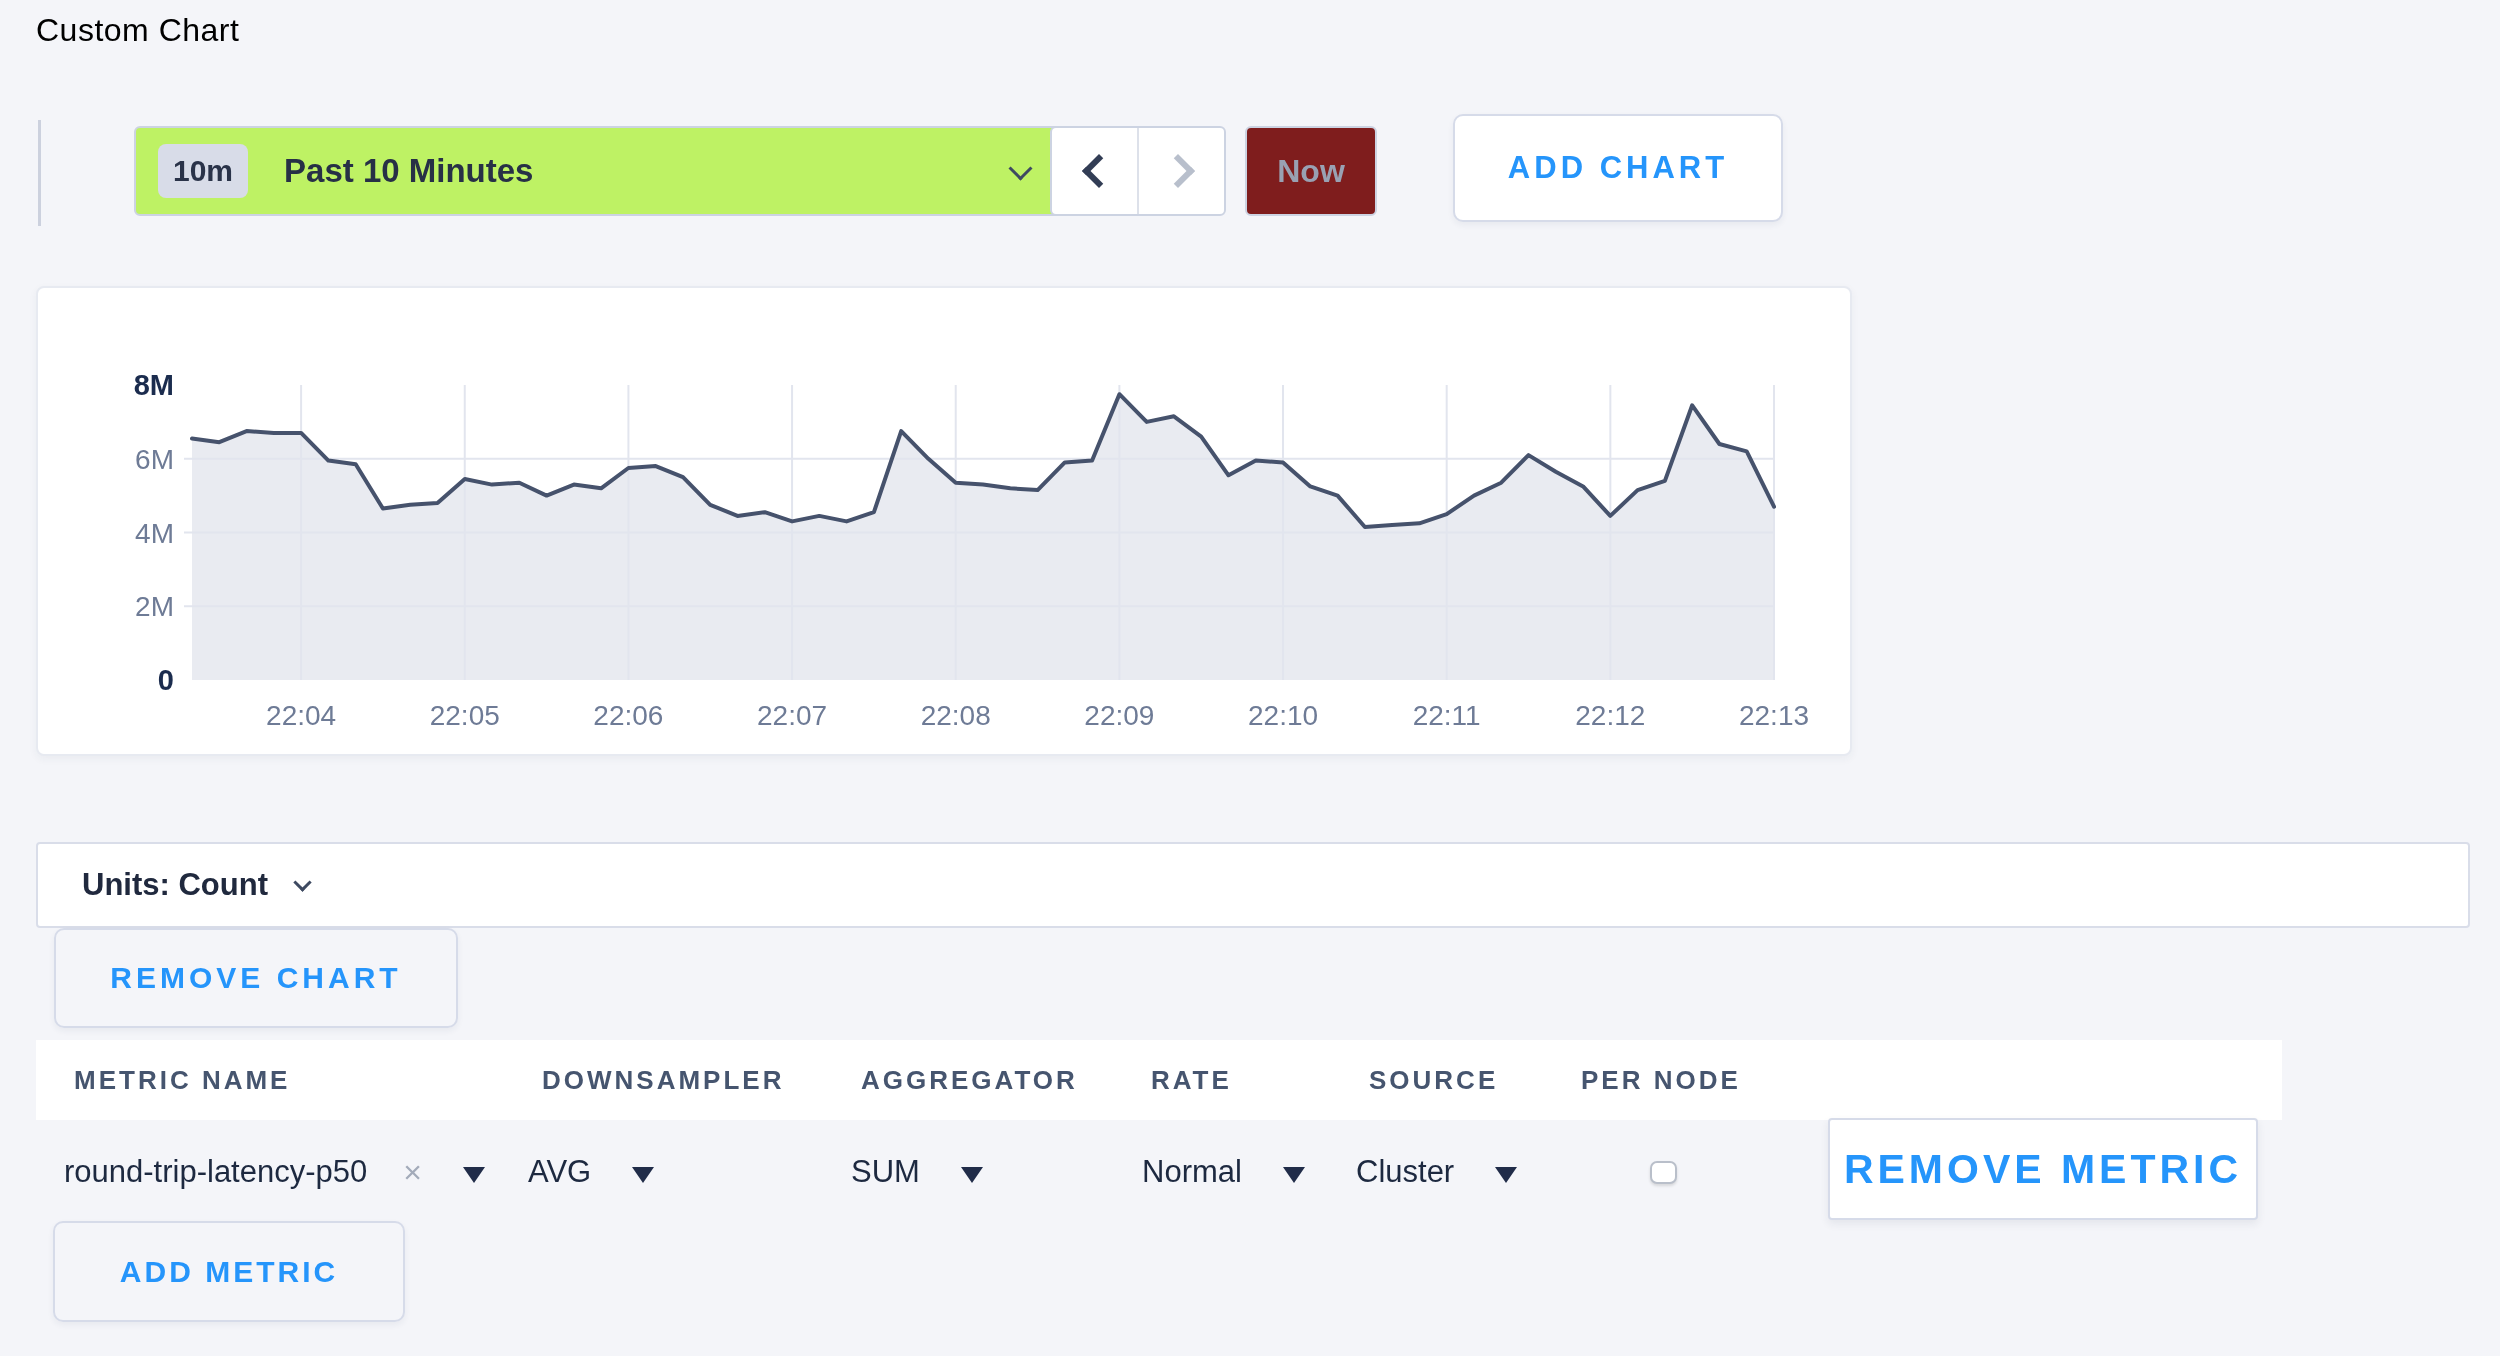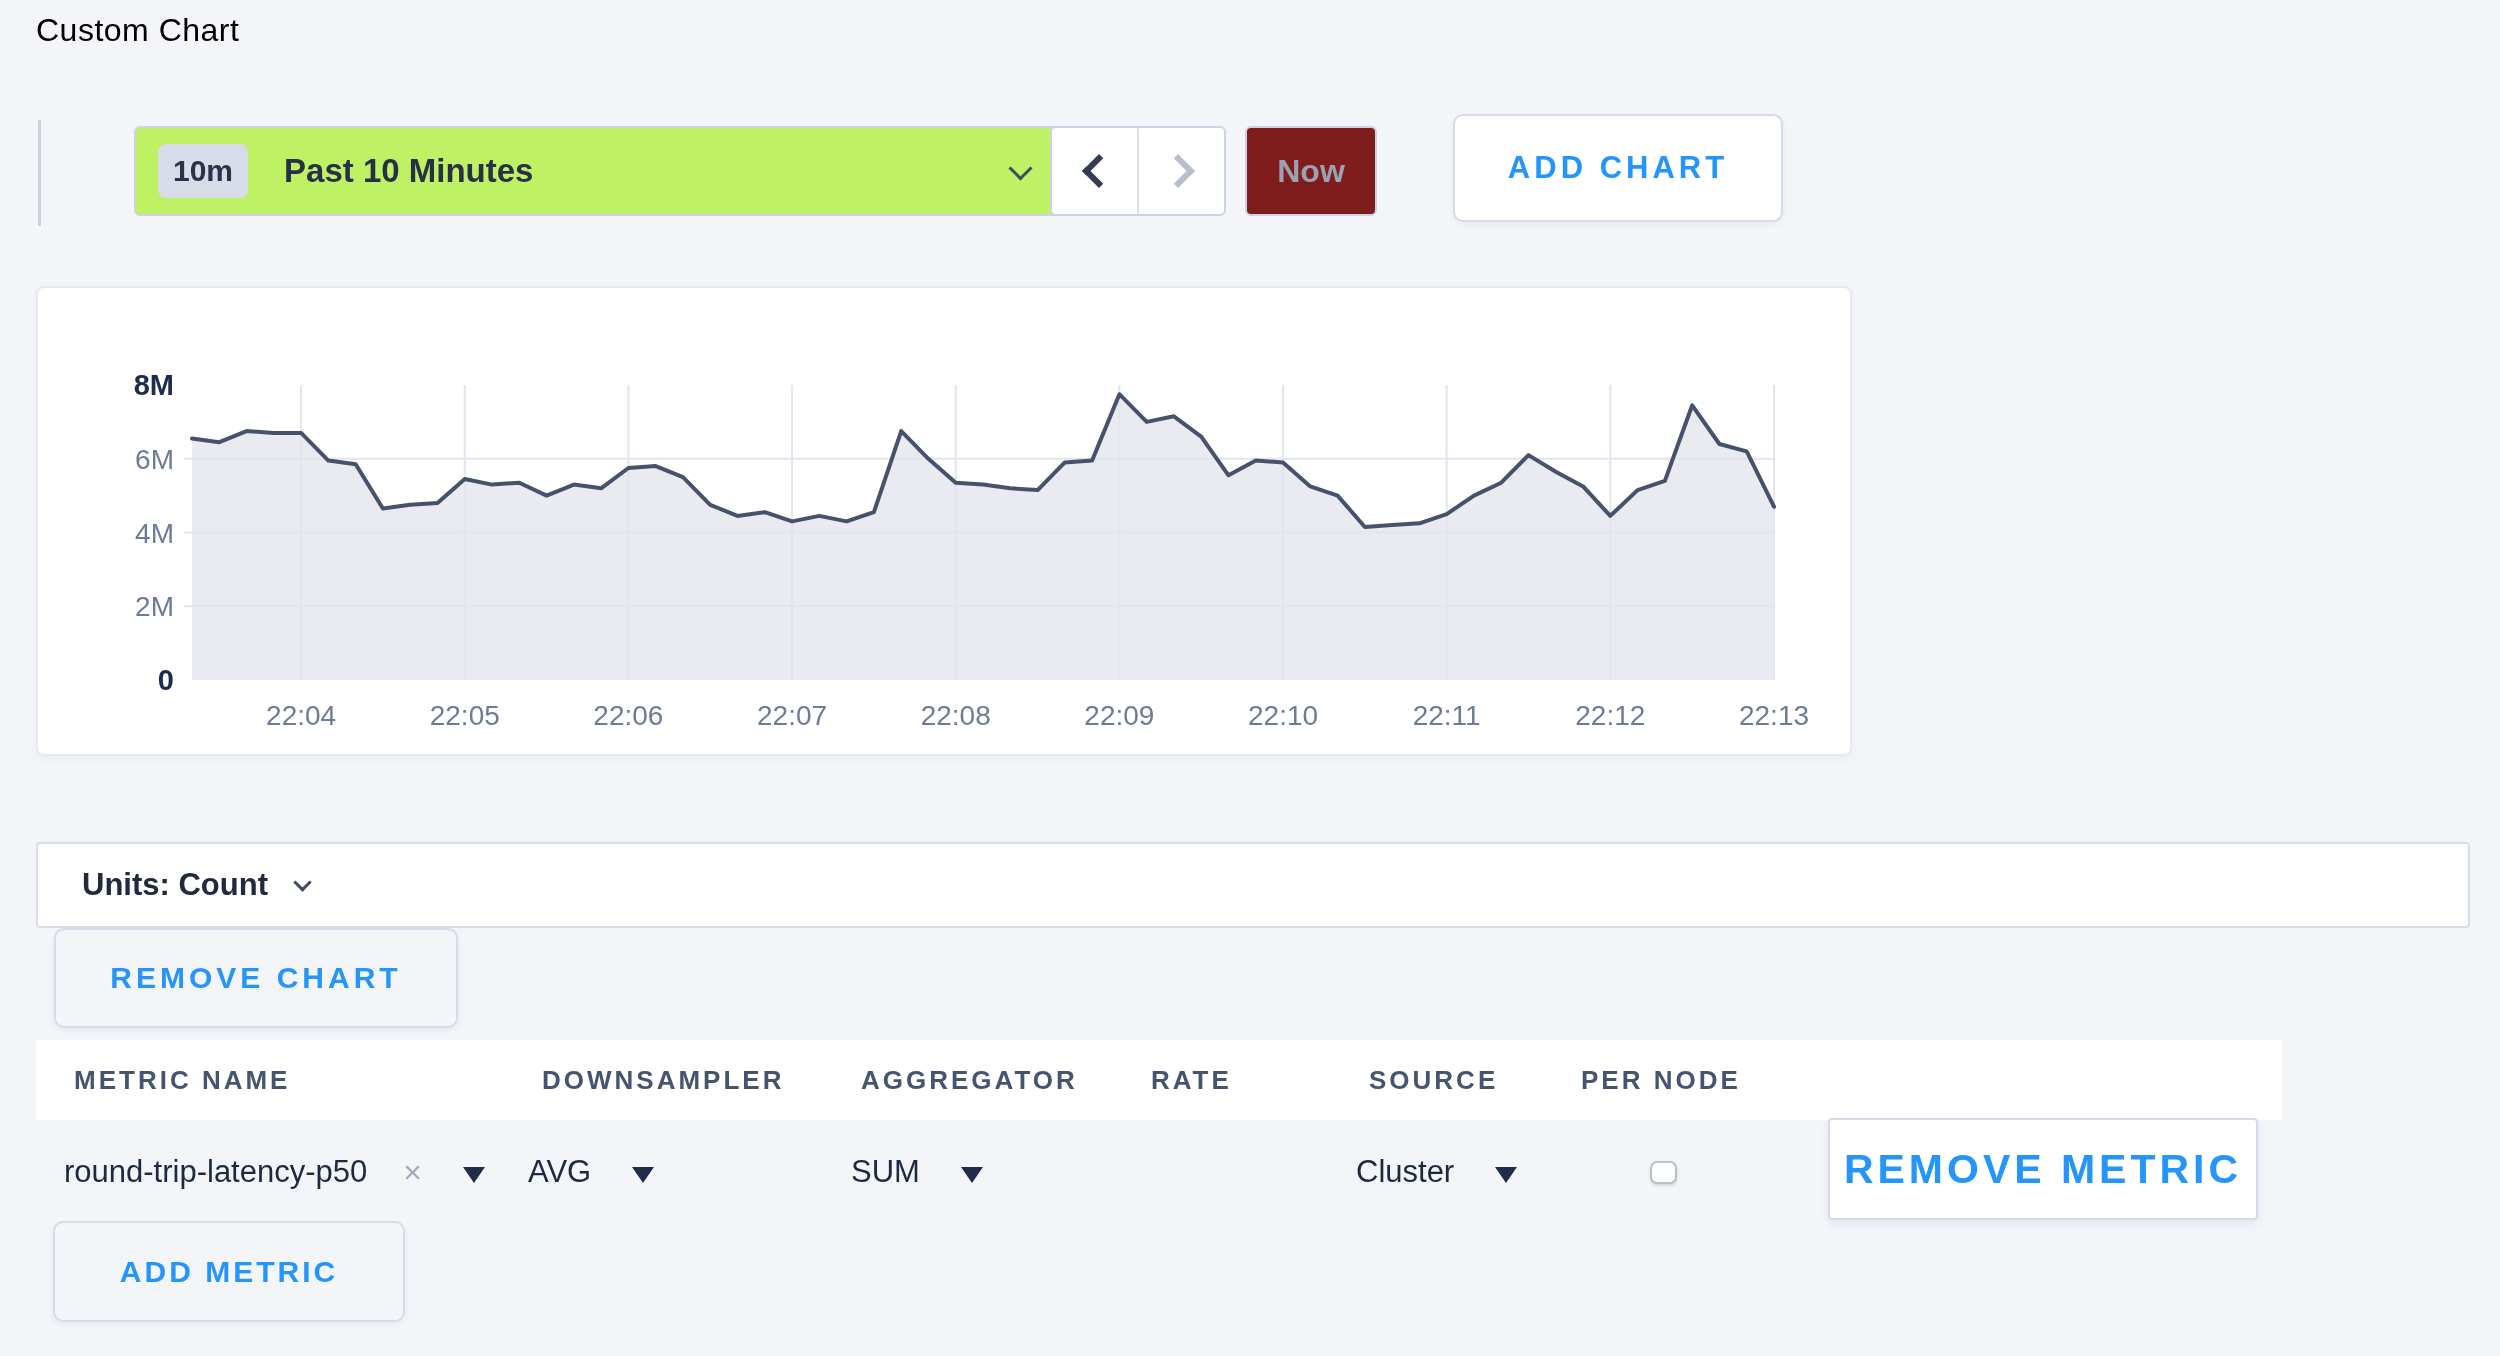--- a/index.html
+++ b/index.html
@@ -213,20 +213,24 @@
     <span class="tri-down"></span>
   </div>
   <div class="row-cell" style="left:492px">
     <span>AVG</span>
     <span class="tri-down"></span>
   </div>
   <div class="row-cell" style="left:815px">
     <span>SUM</span>
     <span class="tri-down"></span>
   </div>
+  <div class="row-cell" style="left:1106px">
+    <span>Normal</span>
+    <span class="tri-down"></span>
+  </div>
   <div class="row-cell" style="left:1320px">
     <span>Cluster</span>
     <span class="tri-down"></span>
   </div>
   <span class="per-node-checkbox"></span>
 </div>
 
 <div class="btn-outline-blue remove-metric-button">REMOVE METRIC</div>
 
 <div class="btn-outline-blue add-metric-button">ADD METRIC</div>

